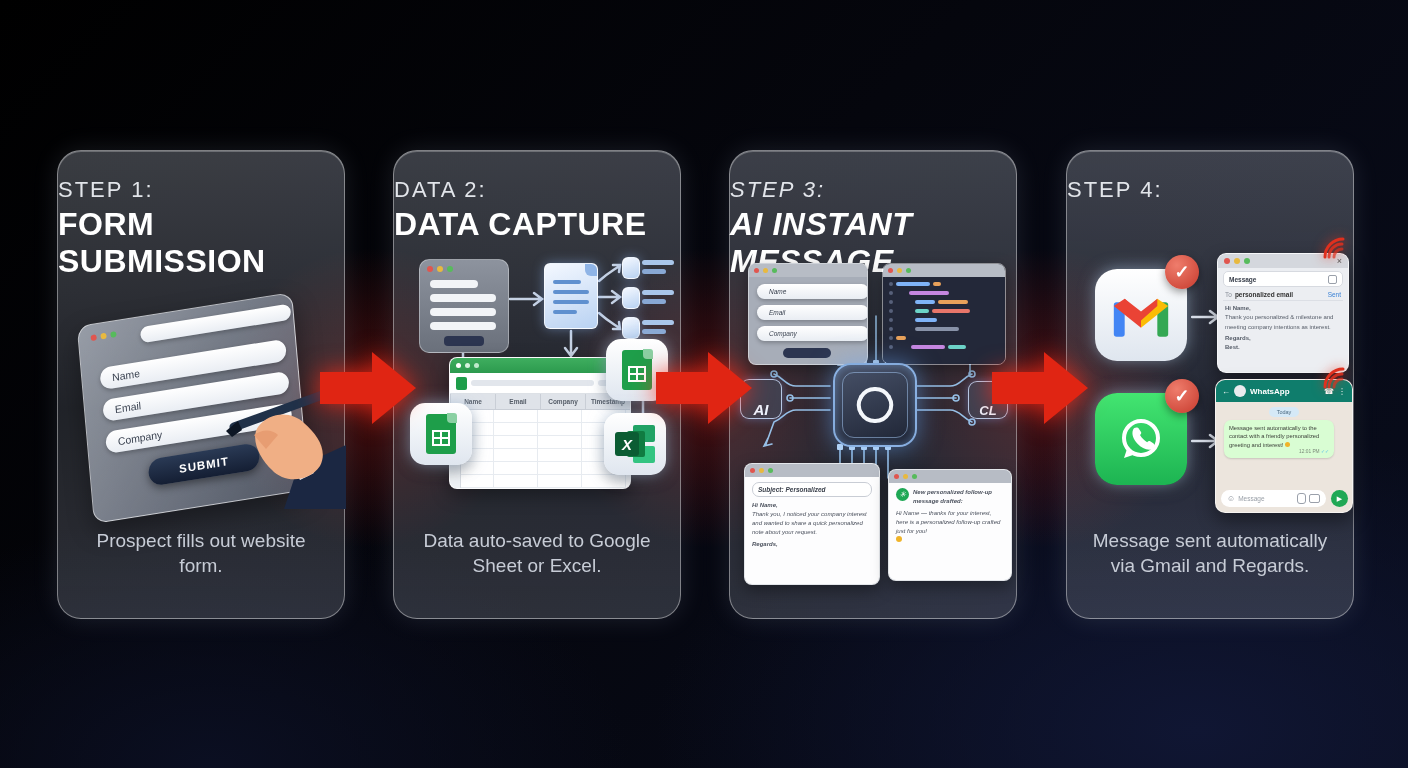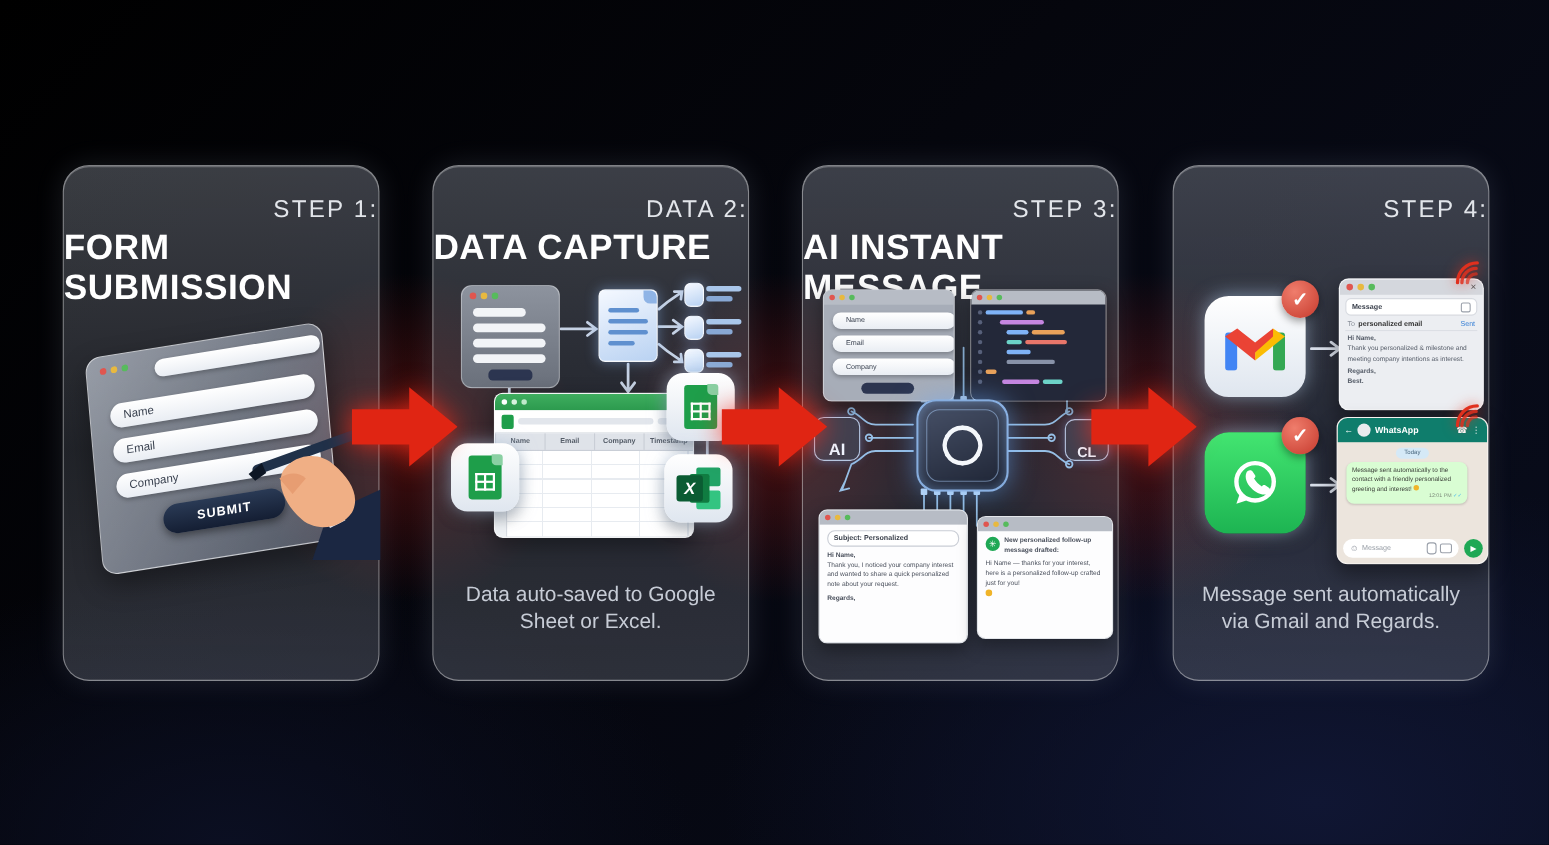--- a/index.html
+++ b/index.html
@@ -9,21 +9,21 @@
       radial-gradient(900px 500px at 85% 95%, #101633 0%, rgba(16,22,51,0) 60%),
       radial-gradient(700px 420px at 15% 100%, #0b0f22 0%, rgba(11,15,34,0) 60%),
       linear-gradient(135deg,#000 0%,#05060d 45%,#090d1e 100%);}
   .red-glow{position:absolute;width:300px;height:300px;border-radius:50%;
     background:radial-gradient(closest-side,rgba(225,35,20,.30),rgba(225,35,20,0));pointer-events:none;}
   
   .card{position:absolute;top:150px;width:286px;height:467px;border-radius:24px;
     background:linear-gradient(180deg,rgba(138,144,156,.42) 0%,rgba(104,110,122,.30) 55%,rgba(122,128,140,.34) 100%);
     border:1.5px solid rgba(255,255,255,.40);
     box-shadow:0 0 26px rgba(200,215,235,.12), inset 0 1px 0 rgba(255,255,255,.25);}
-  .step-label{margin-top:26px;text-align:right;font-size:22px;letter-spacing:2px;color:#e2e5ea;}
+  .step-label{margin-top:26px;text-align:left;font-size:22px;letter-spacing:2px;color:#e2e5ea;}
   .card-title{margin-top:3px;text-align:left;font-size:32px;font-weight:bold;letter-spacing:.5px;color:#ffffff;}
   .caption{position:absolute;left:50%;transform:translateX(-50%);bottom:40px;width:248px;
     text-align:center;font-size:19px;line-height:1.32;color:#c7ccd6;}
   .caption.three{bottom:22px;}
   
   .dots{display:flex;gap:4px;}
   .dots i{width:6px;height:6px;border-radius:50%;display:block;}
   .dots i:nth-child(1){background:#e0564f}.dots i:nth-child(2){background:#e8b93f}.dots i:nth-child(3){background:#57bb5c}
   .abs{position:absolute;}
   
@@ -166,20 +166,21 @@
 
     <svg class="abs" style="left:138px;top:218px;" width="150" height="140" viewBox="0 0 150 140">
       <path d="M102,98 L150,76 L150,140 L88,140 Z" fill="#1b2742"></path>
       <path d="M98,100 L112,93 L118,104 L104,111 Z" fill="#e8ecf4"></path>
       <line x1="38" y1="58" x2="132" y2="24" stroke="#203149" stroke-width="9" stroke-linecap="round"></line>
       <path d="M30,62 L42,52 L46,61 L36,68 Z" fill="#0d1624"></path>
       <path d="M62,58 C74,42 96,42 108,54 C122,66 132,82 124,97 C112,114 88,114 76,101 C64,90 54,70 62,58 Z" fill="#f0af85"></path>
       <path d="M58,66 C66,60 76,60 82,66 L70,80 Z" fill="#e79d72"></path>
     </svg>
 
+    <div class="caption">Prospect fills out website form.</div>
   </div>
 
   <div class="card" style="left:393px;">
     <div class="step-label">DATA 2:</div>
     <div class="card-title">DATA CAPTURE</div>
 
     <svg class="abs" style="left:0;top:100px;" width="286px" height="265" viewBox="0 0 286 265">
       <g stroke="#c6d2e4" stroke-width="2.5" fill="none" stroke-linecap="round">
         <path d="M116,48 H146 M140,42 L148,48 L140,54"></path>
         <path d="M205,30 C214,22 218,20 224,16 M219,14 L226,14 L225,21"></path>
@@ -262,21 +263,21 @@
         <i class="sq1"></i>
           <i class="sq2"></i>
           <i class="sq3"></i>
           <i class="xbox">X</i>
       </div>
     </div>
 
     <div class="caption">Data auto-saved to Google Sheet or Excel.</div>
   </div>
 
-  <div class="card" style="left:729px;">
+  <div class="card" style="left:729px;font-style:italic;">
     <div class="step-label">STEP 3:</div>
     <div class="card-title">AI INSTANT MESSAGE</div>
 
     <svg class="abs" style="left:0;top:95px;" width="286" height="240" viewBox="0 0 286 240">
       <g stroke="#9cc8f0" stroke-width="1.6" fill="none" opacity="0.95" stroke-linecap="round">
         <path d="M110,118 V80 M122,118 V70 M134,118 V62 M146,118 V70 M158,118 V80"></path>
         <path d="M110,200 V232 M122,200 V240 M134,200 V240 M146,200 V240 M158,200 V232"></path>
         <path d="M100,140 H66 C56,140 54,132 44,128"></path>
         <path d="M100,152 H60"></path>
         <path d="M100,164 H66 C56,164 54,172 44,176 M44,176 L36,198 M38,192 L34,200 L42,198"></path>

